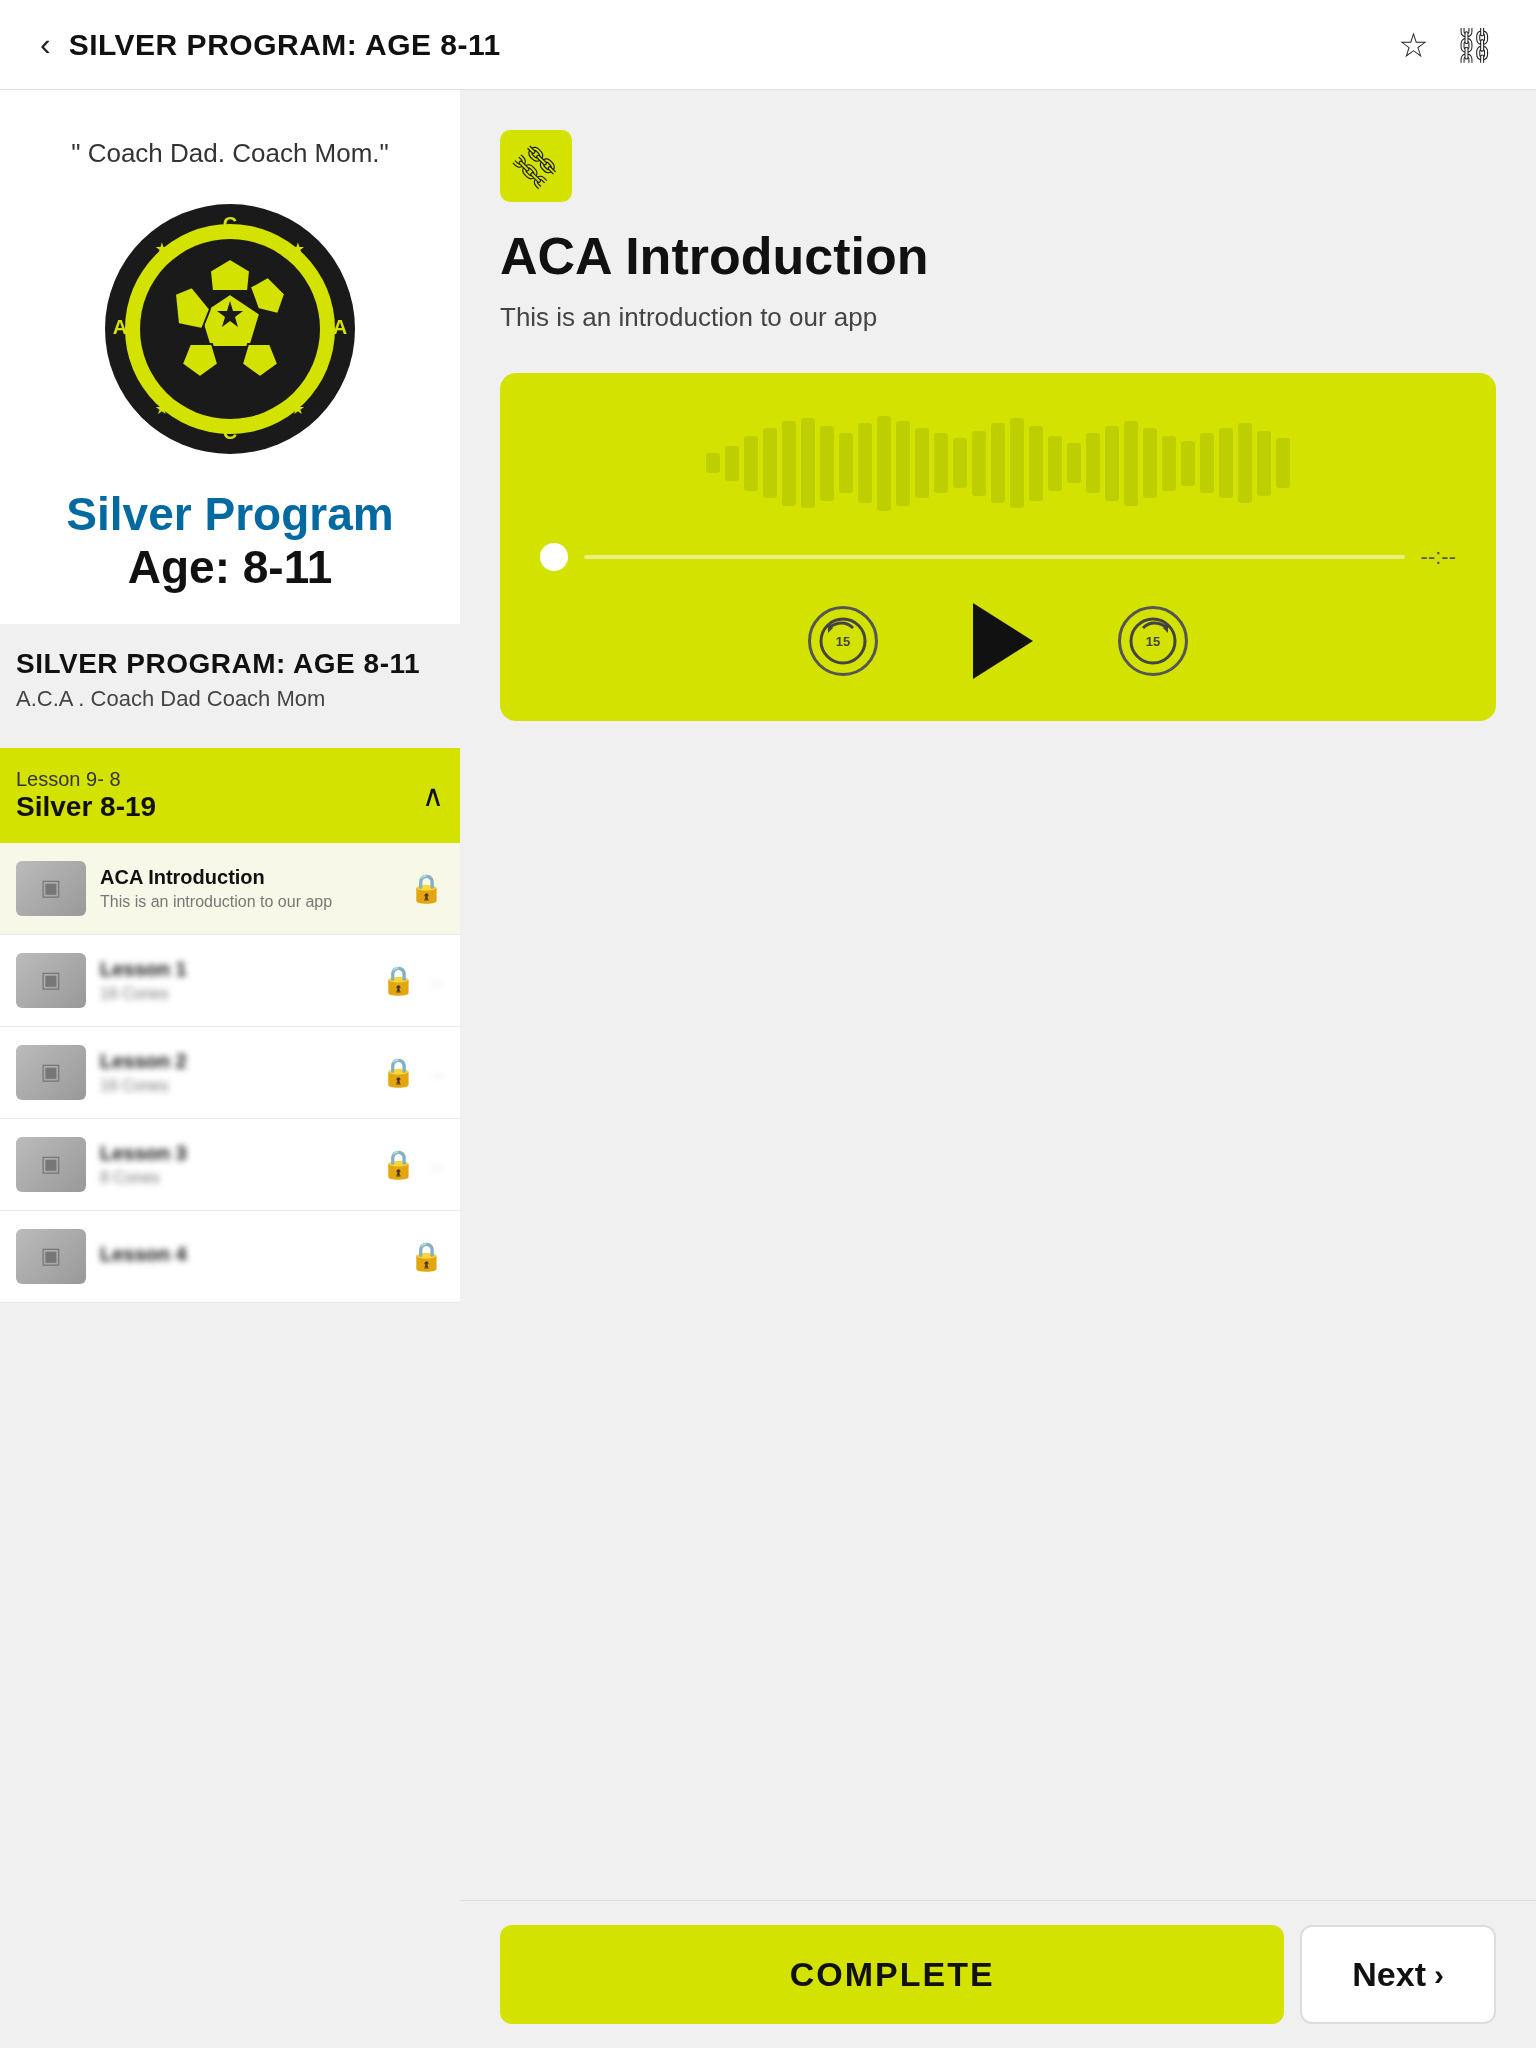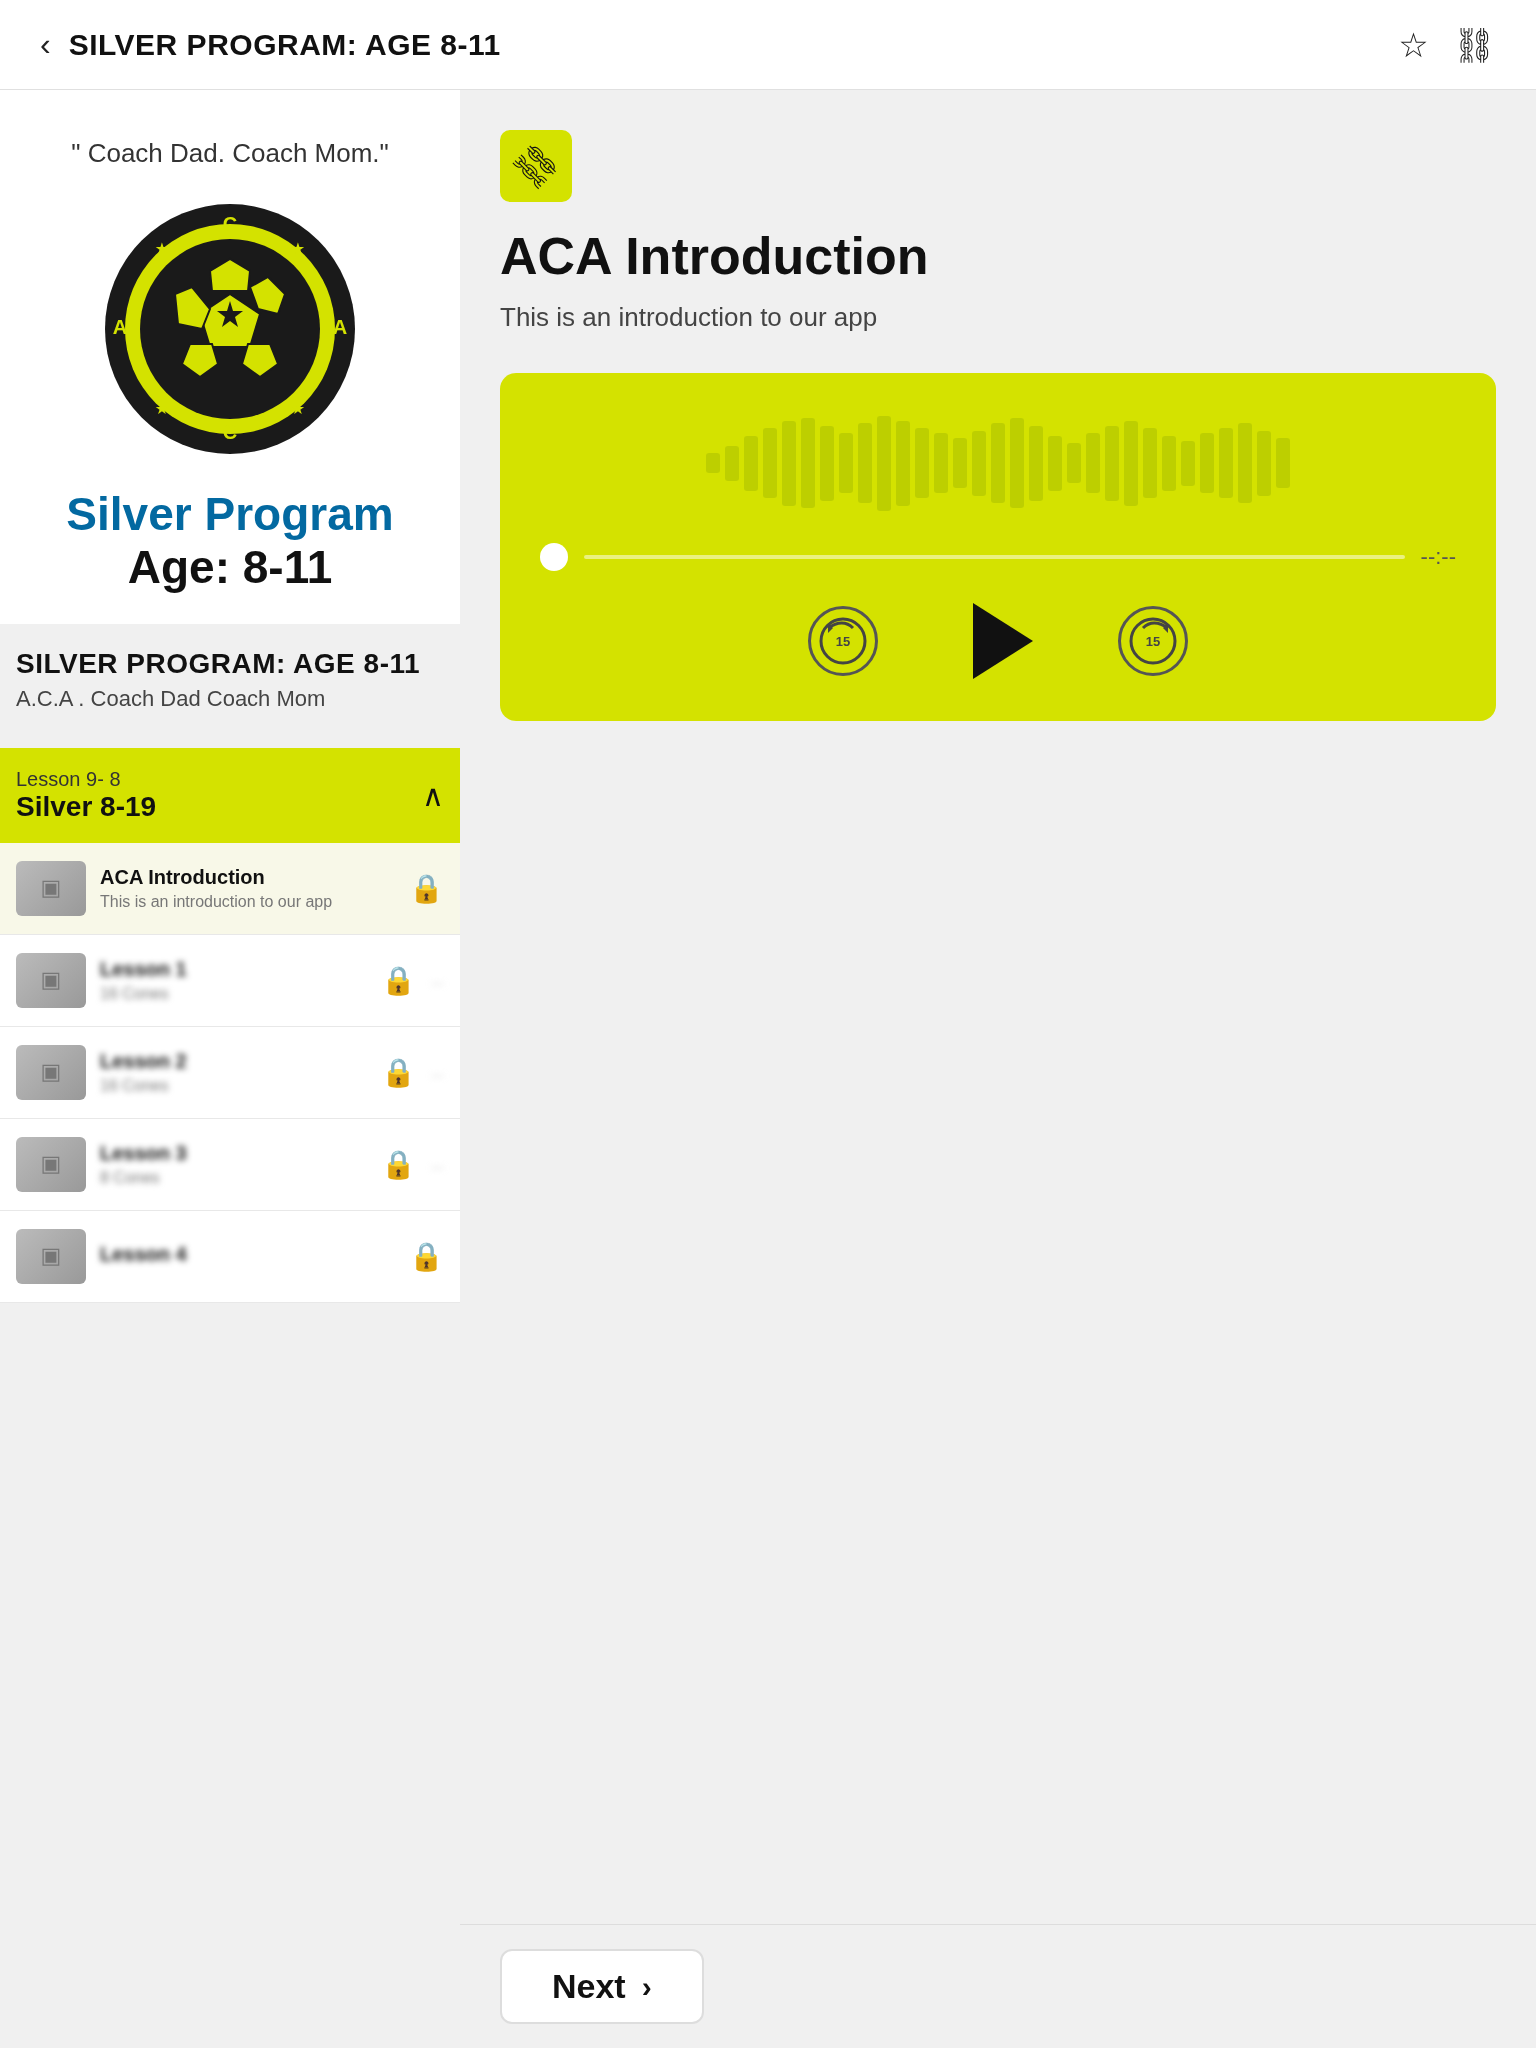--- a/index.html
+++ b/index.html
@@ -370,21 +370,21 @@
       background: #fff;
       border: 2px solid #ddd;
       border-radius: 12px;
       font-size: 34px;
       font-weight: 600;
       color: #111;
       padding: 16px 50px;
       cursor: pointer;
       display: flex;
       align-items: center;
-      gap: 16px;
+      gap: 8px;
     }
     .next-arrow {
       font-size: 30px;
     }
   </style>
 </head>
 <body>
 
 <div class="header">
   <div class="header-left">
@@ -599,17 +599,18 @@
             <path d="M 40 12 Q 25 2 15 12" fill="none" stroke="#444" stroke-width="3"></path>
           </svg>
         </div>
       </div>
 
     </div>
   </div>
 </div>
 
 <div class="bottom-bar">
+  <button class="complete-btn">COMPLETE</button>
   <button class="next-btn">
     <span>Next</span>
     <span class="next-arrow">›</span>
   </button>
 </div>
 
 </body></html>

